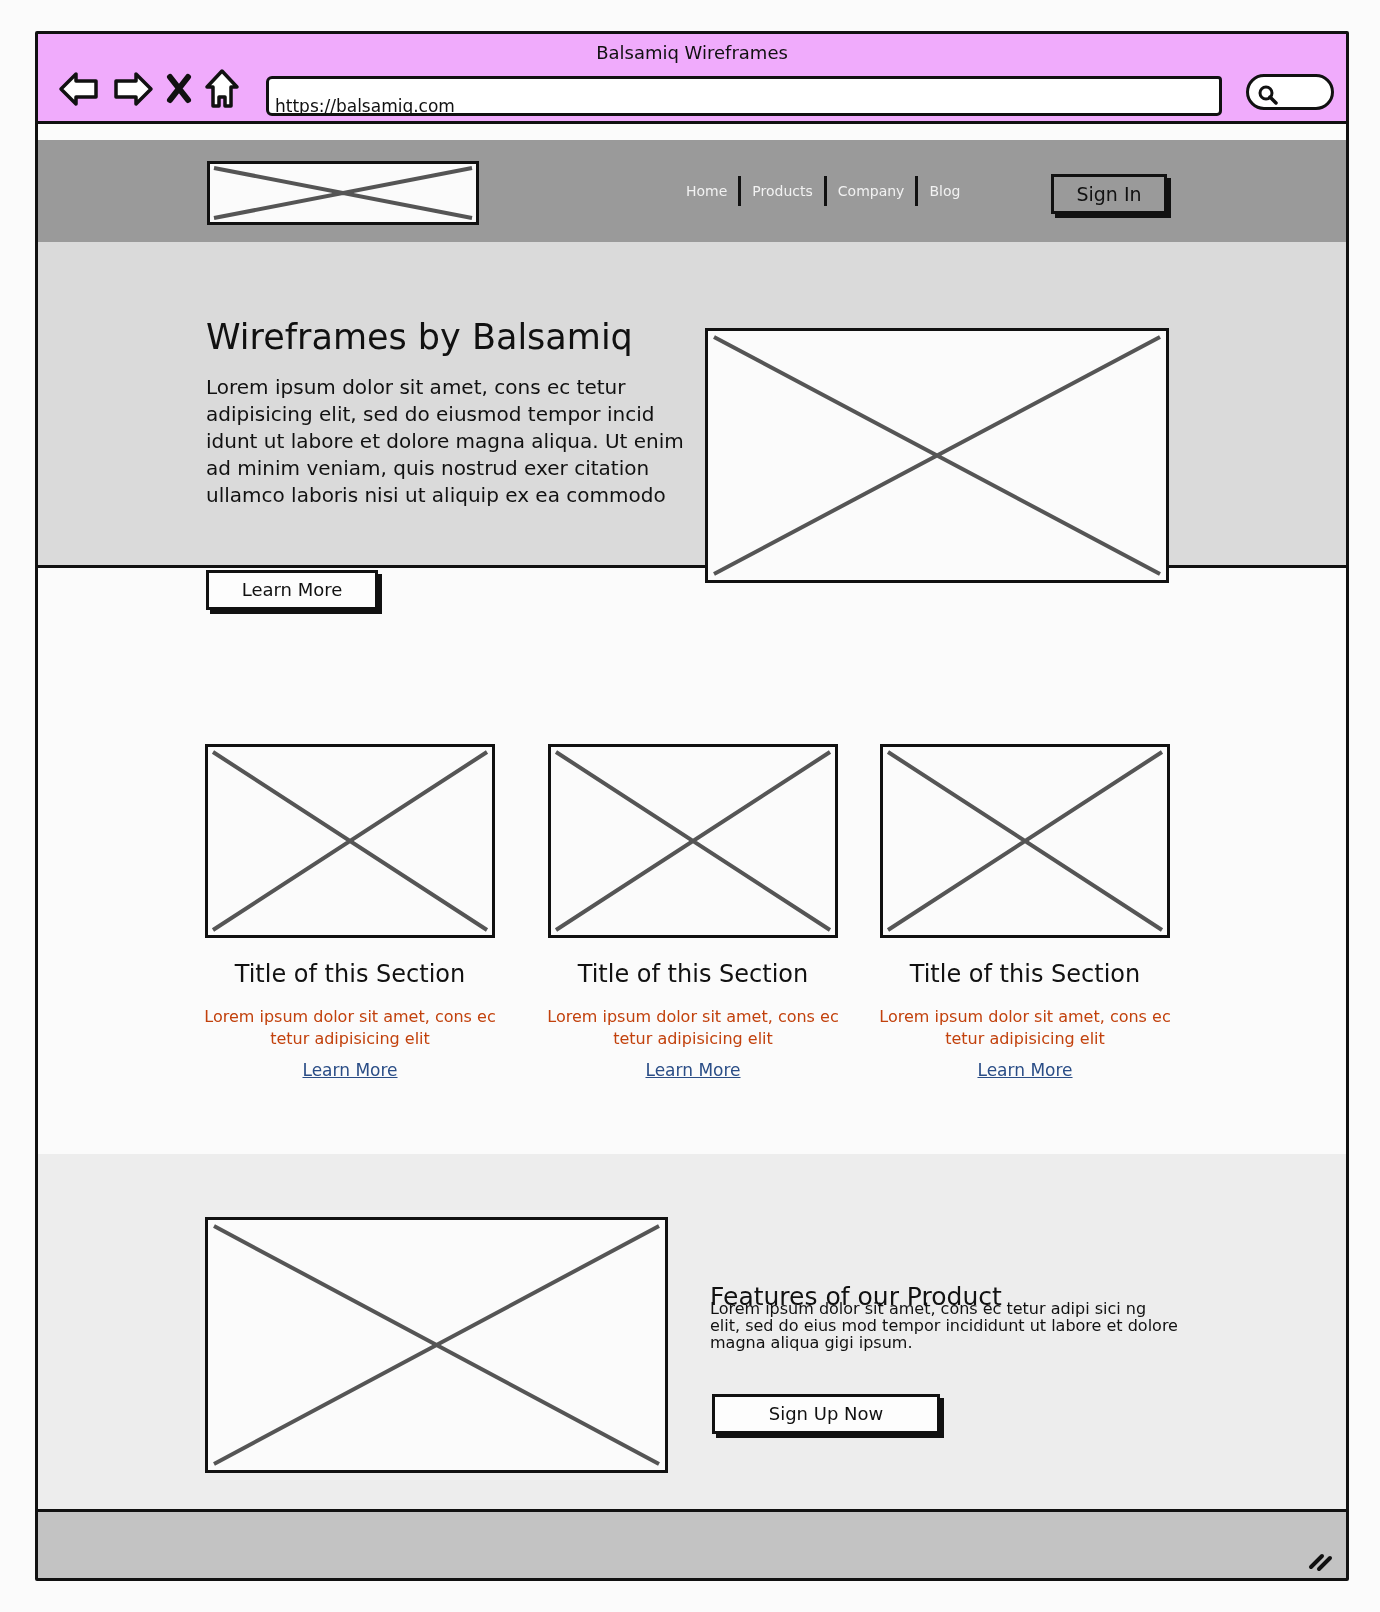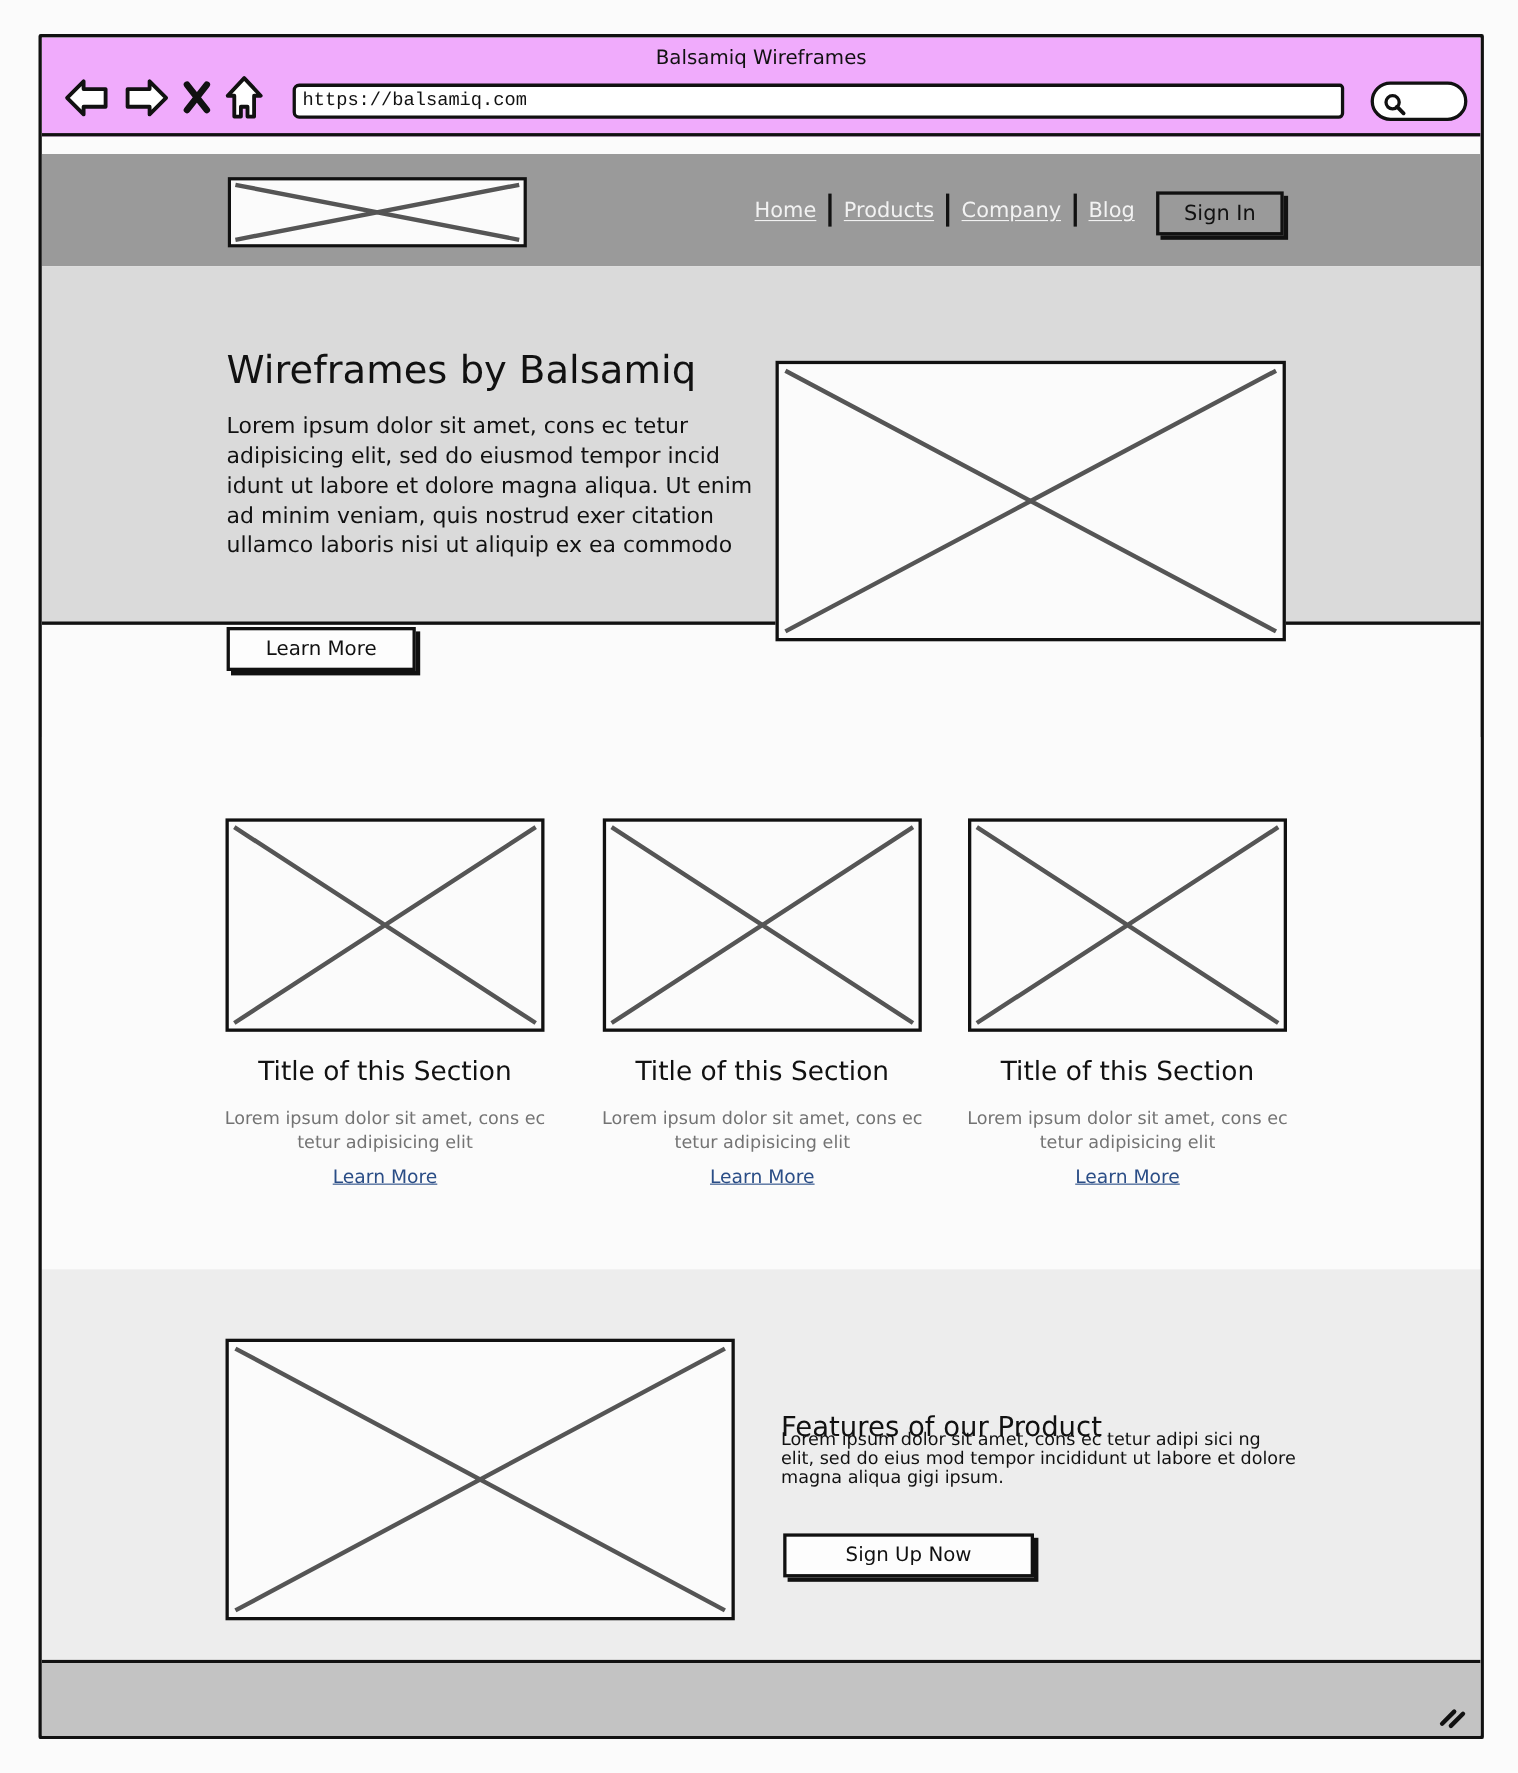--- a/index.html
+++ b/index.html
@@ -11,31 +11,31 @@
 
     
     .chrome { position: absolute; left: 0; top: 0; right: 0; height: 90px; background: #f0abfc;
       border-bottom: 3px solid #111; }
     .win-title { position: absolute; left: 0; right: 0; top: 8px; text-align: center;
       font-size: 18px; color: #111; }
     .nav-icons { position: absolute; left: 20px; top: 34px; display: flex; gap: 12px; align-items: center; }
     .nav-icons svg { display: block; }
     .url-bar { position: absolute; left: 228px; top: 42px; width: 956px; height: 32px;
       background: #fff; border: 3px solid #111; border-radius: 6px 4px 5px 6px;
-      font-size: 17px; padding: 3px 6px; color: #111; font-family: Liberation Mono, monospace; }
+      font-size: 17px; padding: 17px 6px; color: #111; }
     .search-pill { position: absolute; left: 1208px; top: 40px; width: 88px; height: 36px;
       background: #fff; border: 3px solid #111; border-radius: 22px; }
     .search-pill svg { position: absolute; left: 8px; top: 7px; }
 
     
     .site-nav { position: absolute; left: 0; right: 0; top: 106px; height: 102px; background: #9a9a9a; }
     .logo-ph { position: absolute; left: 169px; top: 21px; width: 272px; height: 64px;
       background: #fbfbfb; border: 3px solid #111; }
     .nav-links { position: absolute; left: 640px; top: 36px; display: flex; align-items: center; }
-    .nav-link { color: #f2f2f2; font-size: 19px; text-decoration: underline; text-underline-offset: 3px;
+    .nav-link { color: #f2f2f2; font-size: 14px; text-underline-offset: 3px;
       padding: 0 8px; cursor: pointer; }
     .nav-sep { width: 3px; height: 30px; background: #111; margin: 0 3px; }
     .signin { position: absolute; left: 1013px; top: 34px; width: 116px; height: 40px;
       border: 3px solid #111; background: #9a9a9a; font-size: 19px; text-align: center; line-height: 34px;
       box-shadow: 4px 4px 0 #111; cursor: pointer; color: #111; }
 
     
     .hero { position: absolute; left: 0; right: 0; top: 208px; height: 326px; background: #dadada;
       border-bottom: 3px solid #111; }
     .hero-title { position: absolute; left: 168px; top: 75px; font-size: 35px; color: #111; }
@@ -45,21 +45,21 @@
     .hero-btn { left: 168px; top: 328px; width: 172px; height: 40px; font-size: 18px; line-height: 34px; }
     .ph { position: absolute; background: #fbfbfb; border: 3px solid #111; }
     .ph svg { position: absolute; left: 0; top: 0; width: 100%; height: 100%; }
     .hero-img { left: 667px; top: 86px; width: 464px; height: 255px; }
 
     
     .cards { position: absolute; left: 0; right: 0; top: 636px; height: 484px; background: #fbfbfb; }
     .card { position: absolute; top: 0; width: 290px; }
     .card .ph { left: 0; top: 74px; width: 290px; height: 194px; }
     .card-title { position: absolute; left: -20px; right: -20px; top: 290px; text-align: center; font-size: 24px; color: #111; }
-    .card-body { position: absolute; left: -10px; right: -10px; top: 336px; text-align: center; font-size: 16px; line-height: 22px; color: #737373; }
+    .card-body { position: absolute; left: -10px; right: -10px; top: 336px; text-align: center; font-size: 16px; line-height: 22px; color: #c2410c; }
     .card-link { position: absolute; left: 0; right: 0; top: 390px; text-align: center; font-size: 17px;
       color: #2a4d86; text-decoration: underline; cursor: pointer; }
 
     
     .features { position: absolute; left: 0; right: 0; top: 1120px; height: 358px; background: #ededed;
       border-bottom: 3px solid #111; }
     .feat-img { left: 167px; top: 63px; width: 463px; height: 256px; }
     .feat-title { position: absolute; left: 672px; top: 98px; font-size: 25px; color: #111; margin-top: 30px; }
     .feat-body { position: absolute; left: 672px; top: 146px; width: 470px; font-size: 16px; line-height: 17px; color: #111; }
     .feat-btn { left: 674px; top: 240px; width: 228px; height: 40px; font-size: 18px; line-height: 34px; }

